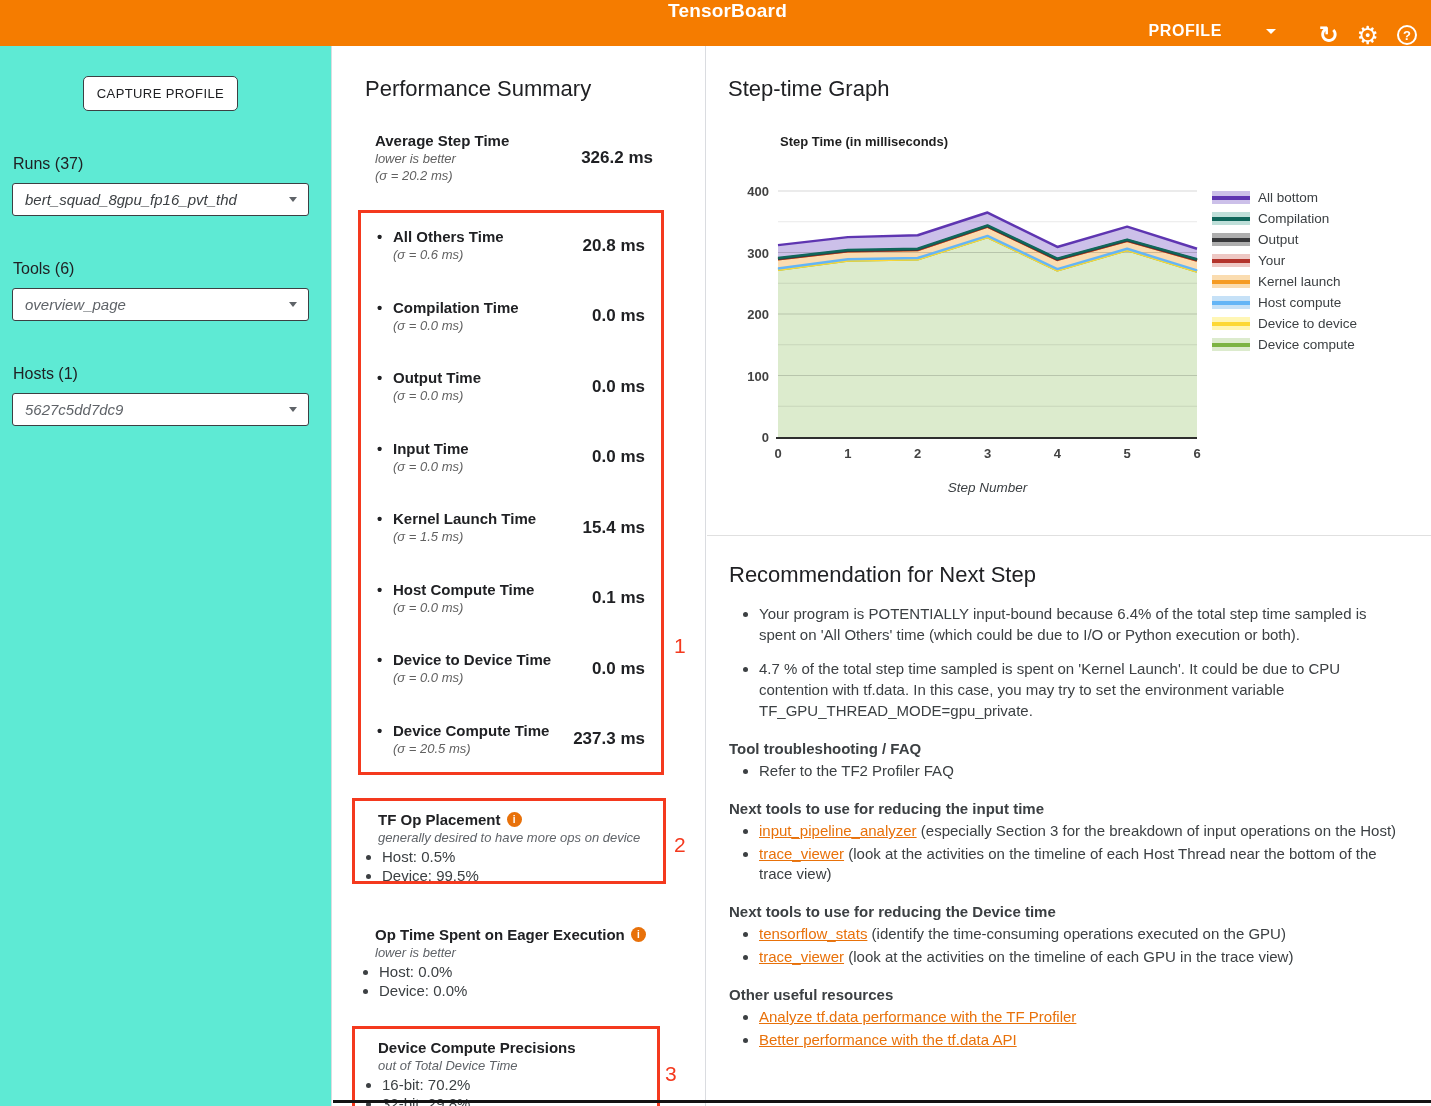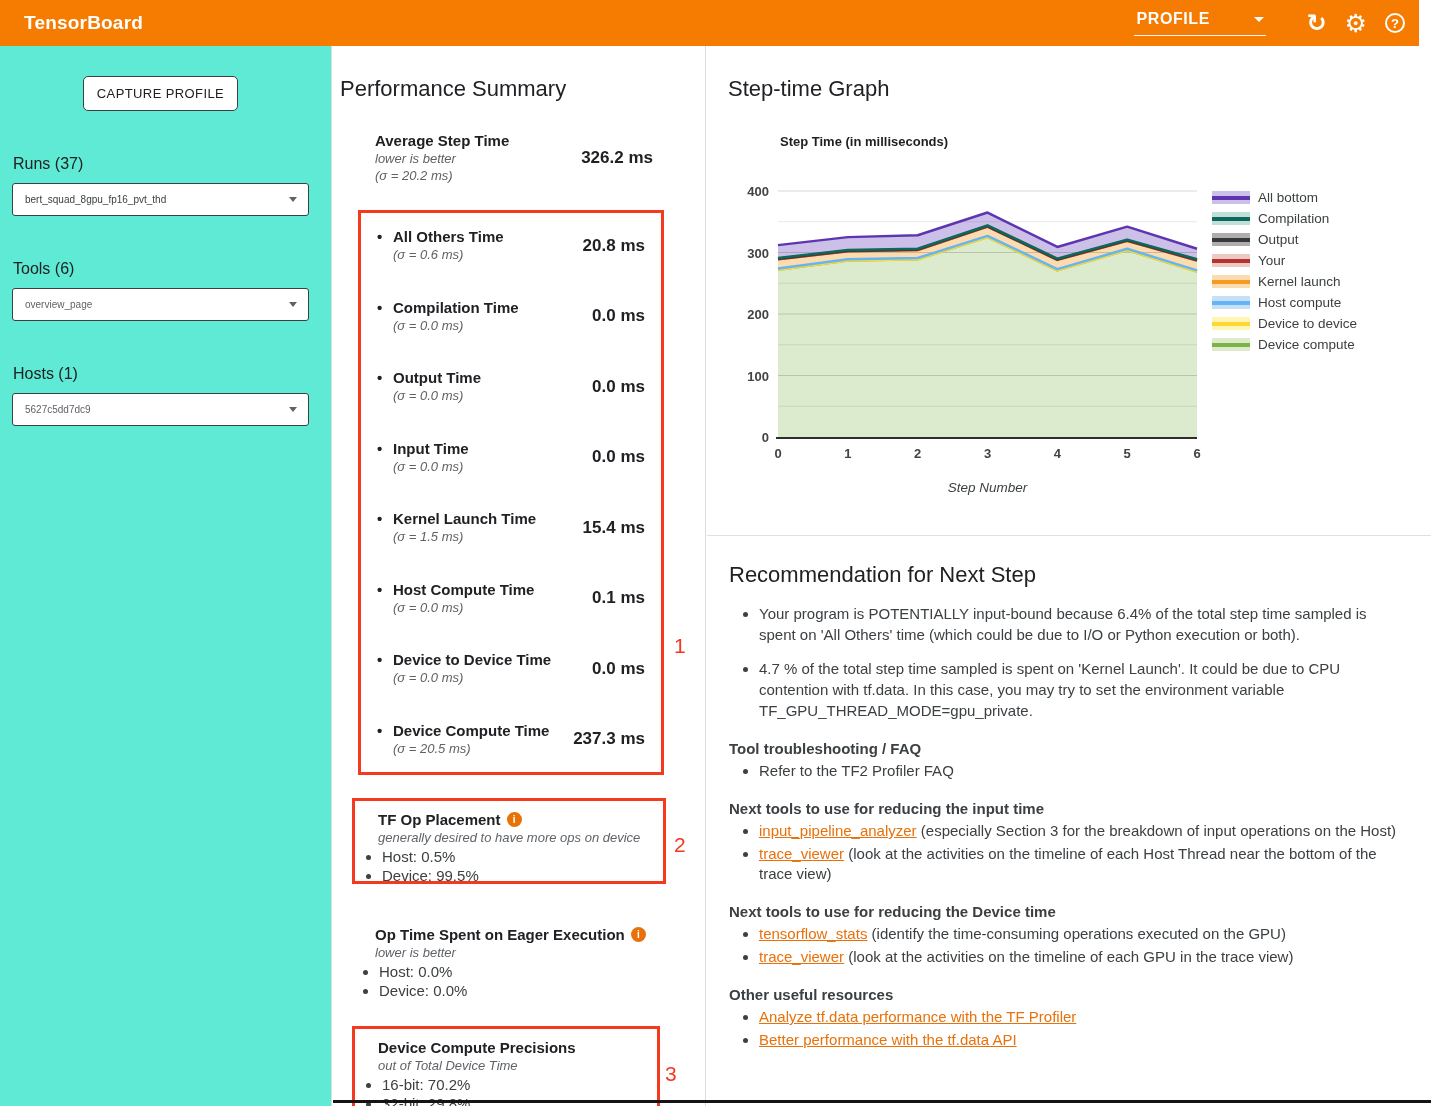--- a/index.html
+++ b/index.html
@@ -6,22 +6,22 @@
     --header-bg:#f57c00; --ann:#f4391e; --link:#e8710a; --info:#e8710a;
     --border:#dadce0; --t1:#202124; --t2:#5f6368;
   }
   *{box-sizing:border-box;}
   html,body{margin:0;padding:0;}
   body{
     width:1431px;height:1106px;overflow:hidden;background:#fff;position:relative;
     font-family:"Liberation Sans","DejaVu Sans",sans-serif;color:var(--t1);
   }
   
-  .topbar{position:absolute;top:0;left:0;right:12px;height:46px;background:var(--header-bg);
-    display:flex;align-items:center;color:#fff;z-index:10;}
+  .topbar{position:absolute;top:0;left:0;right:0;height:46px;background:var(--header-bg);
+    display:flex;align-items:center;color:#fff;z-index:10;flex-direction:column;}
   .tb-title{font-size:19px;font-weight:700;margin-left:24px;letter-spacing:.2px;}
   .tb-right{margin-left:auto;display:flex;align-items:center;margin-right:14px;}
   .profile-select{width:132px;display:flex;align-items:center;justify-content:space-between;
     border-bottom:1px solid rgba(255,255,255,.95);padding:0 2px 7px 2px;cursor:pointer;margin-right:22px;}
   .profile-select .lbl{font-size:16px;font-weight:700;letter-spacing:.6px;}
   .caret-w{width:0;height:0;border-left:5px solid transparent;border-right:5px solid transparent;border-top:5px solid #fff;}
   .hicon{color:#fff;margin-left:18px;cursor:pointer;display:flex;align-items:center;justify-content:center;}
   .reload{font-size:24px;font-weight:700;line-height:1;}
   .gear{font-size:25px;line-height:1;}
   .help{width:20px;height:20px;border:2px solid #fff;border-radius:50%;font-size:13px;font-weight:700;}
@@ -30,25 +30,25 @@
   .midcol{position:absolute;top:46px;left:333px;width:373px;height:1060px;border-right:1px solid var(--border);overflow:hidden;}
   .rightcol{position:absolute;top:46px;left:707px;right:0;height:1060px;overflow:hidden;}
   .bottom-line{position:absolute;left:333px;right:0;top:1100px;height:3px;background:#141414;z-index:5;}
   
   .cap-btn{display:block;margin:30px 0 0 83px;width:155px;height:35px;background:#fff;
     border:1px solid #3c4043;border-radius:5px;font-size:13px;font-weight:500;letter-spacing:.4px;
     color:var(--t1);cursor:pointer;font-family:inherit;}
   .sb-label{font-size:16px;font-weight:500;color:var(--t1);margin:44px 0 0 13px;}
   .sb-select{margin:10px 0 0 12px;width:297px;height:33px;border:1px solid #3c4043;border-radius:3px;
     display:flex;align-items:center;justify-content:space-between;padding:0 11px 0 12px;cursor:pointer;background:#fff;}
-  .sb-select .val{font-size:10px;color:#3c4043;}
+  .sb-select .val{font-size:15px;color:#3c4043;font-style:italic;}
   .sb-select.dim .val{color:var(--t2);}
   .caret-g{width:0;height:0;border-left:4.5px solid transparent;border-right:4.5px solid transparent;border-top:5.5px solid #5f6368;}
   
-  .midcol .ps-title{position:absolute;top:30px;left:7px;font-size:22px;font-weight:500;color:var(--t1);}
+  .midcol .ps-title{position:absolute;top:30px;left:32px;font-size:22px;font-weight:500;color:var(--t1);}
   .avg-row{position:absolute;top:86px;left:42px;right:52px;display:flex;align-items:center;}
   .m-name{font-size:15px;font-weight:700;color:var(--t1);line-height:18px;padding-left:16px;}
   .dotted .m-name::before{content:"•";display:inline-block;width:16px;margin-left:-16px;}
   .avg-row .m-name{padding-left:0;}
   .m-sigma,.m-note{font-size:13px;font-style:italic;color:#616161;line-height:17px;padding-left:16px;}
   .avg-row .m-sigma,.avg-row .m-note{padding-left:0;}
   .m-val{margin-left:auto;font-size:17px;font-weight:700;color:var(--t1);white-space:nowrap;}
   .redbox{position:absolute;border:3px solid var(--ann);background:transparent;}
   .box1{top:164px;left:25px;width:306px;height:565px;display:flex;flex-direction:column;justify-content:space-between;
     padding:15px 16px 15px 16px;}

